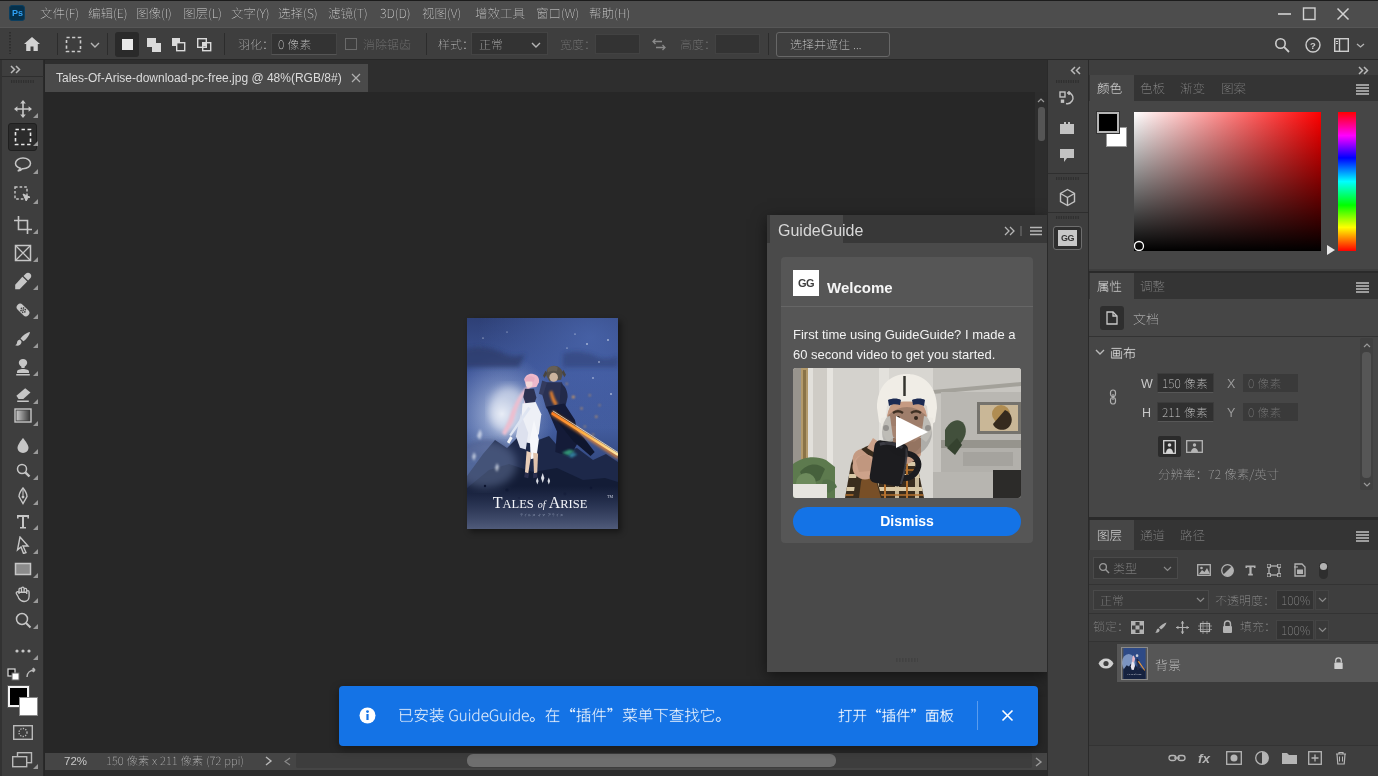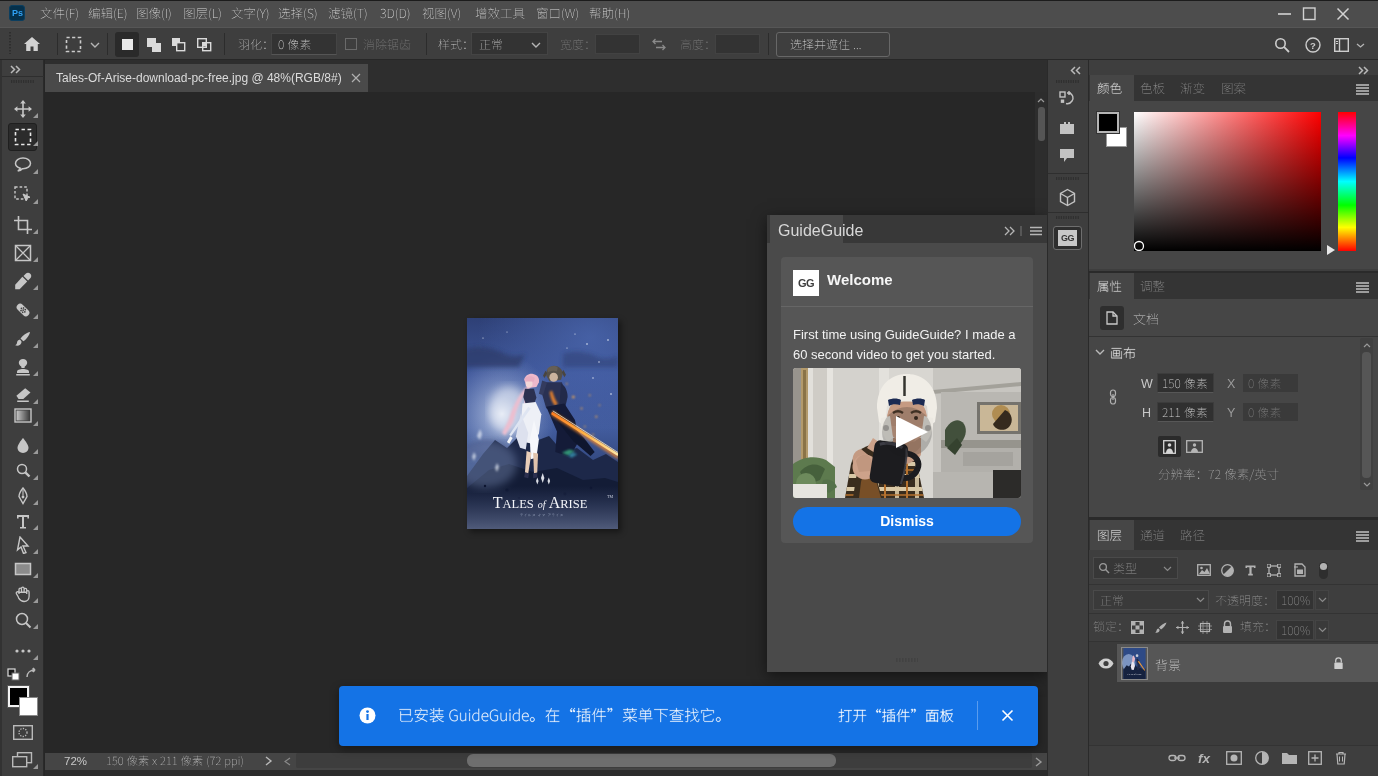--- a/index.html
+++ b/index.html
@@ -481,21 +481,21 @@
 <div class="ab" style="left:770px;top:215px;width:73px;height:28px;background:#4a4a4a"></div>
 <div class="ab" style="left:778px;top:222px;font-size:16px;color:#d8d8d8">GuideGuide</div>
 <svg class="ab" style="left:1004px;top:225px" width="40" height="12" viewBox="0 0 40 12">
     <path d="M1 2l4 4-4 4M6 2l4 4-4 4" fill="none" stroke="#b5b5b5" stroke-width="1.3"></path>
     <path d="M17 1v10" stroke="#777" stroke-width="1"></path>
     <path d="M26 2.5h12M26 6h12M26 9.5h12" stroke="#b5b5b5" stroke-width="1.5"></path>
   </svg>
 <div class="ab" style="left:781px;top:257px;width:252px;height:286px;background:#565656;border-radius:4px"></div>
 <div class="ab" style="left:793px;top:270px;width:26px;height:26px;background:#fff"></div>
 <div class="ab" style="left:793px;top:270px;width:26px;height:26px;line-height:26px;text-align:center;font-size:11px;font-weight:bold;color:#3d3d3d;letter-spacing:-.5px">GG</div>
-<div class="ab" style="left:827px;top:271px;font-size:15px;font-weight:bold;color:#f5f5f5">Welcome</div>
+<div class="ab" style="left:827px;top:279px;font-size:15px;font-weight:bold;color:#f5f5f5">Welcome</div>
 <div class="ab" style="left:781px;top:306px;width:252px;height:1px;background:#666"></div>
 <div class="ab" style="left:793px;top:325px;font-size:13px;color:#f2f2f2;line-height:20px">First time using GuideGuide? I made a<br>60 second video to get you started.</div>
 
 <svg class="ab" style="left:793px;top:368px" width="228" height="130" viewBox="0 0 228 130">
 <defs>
       <clipPath id="vcl">
         <rect width="228" height="130" rx="3"></rect>
       </clipPath>
       <clipPath id="shc">
         <path d="M52 130l6-34c3-11 12-18 23-20l38-5 12 59z"></path>

